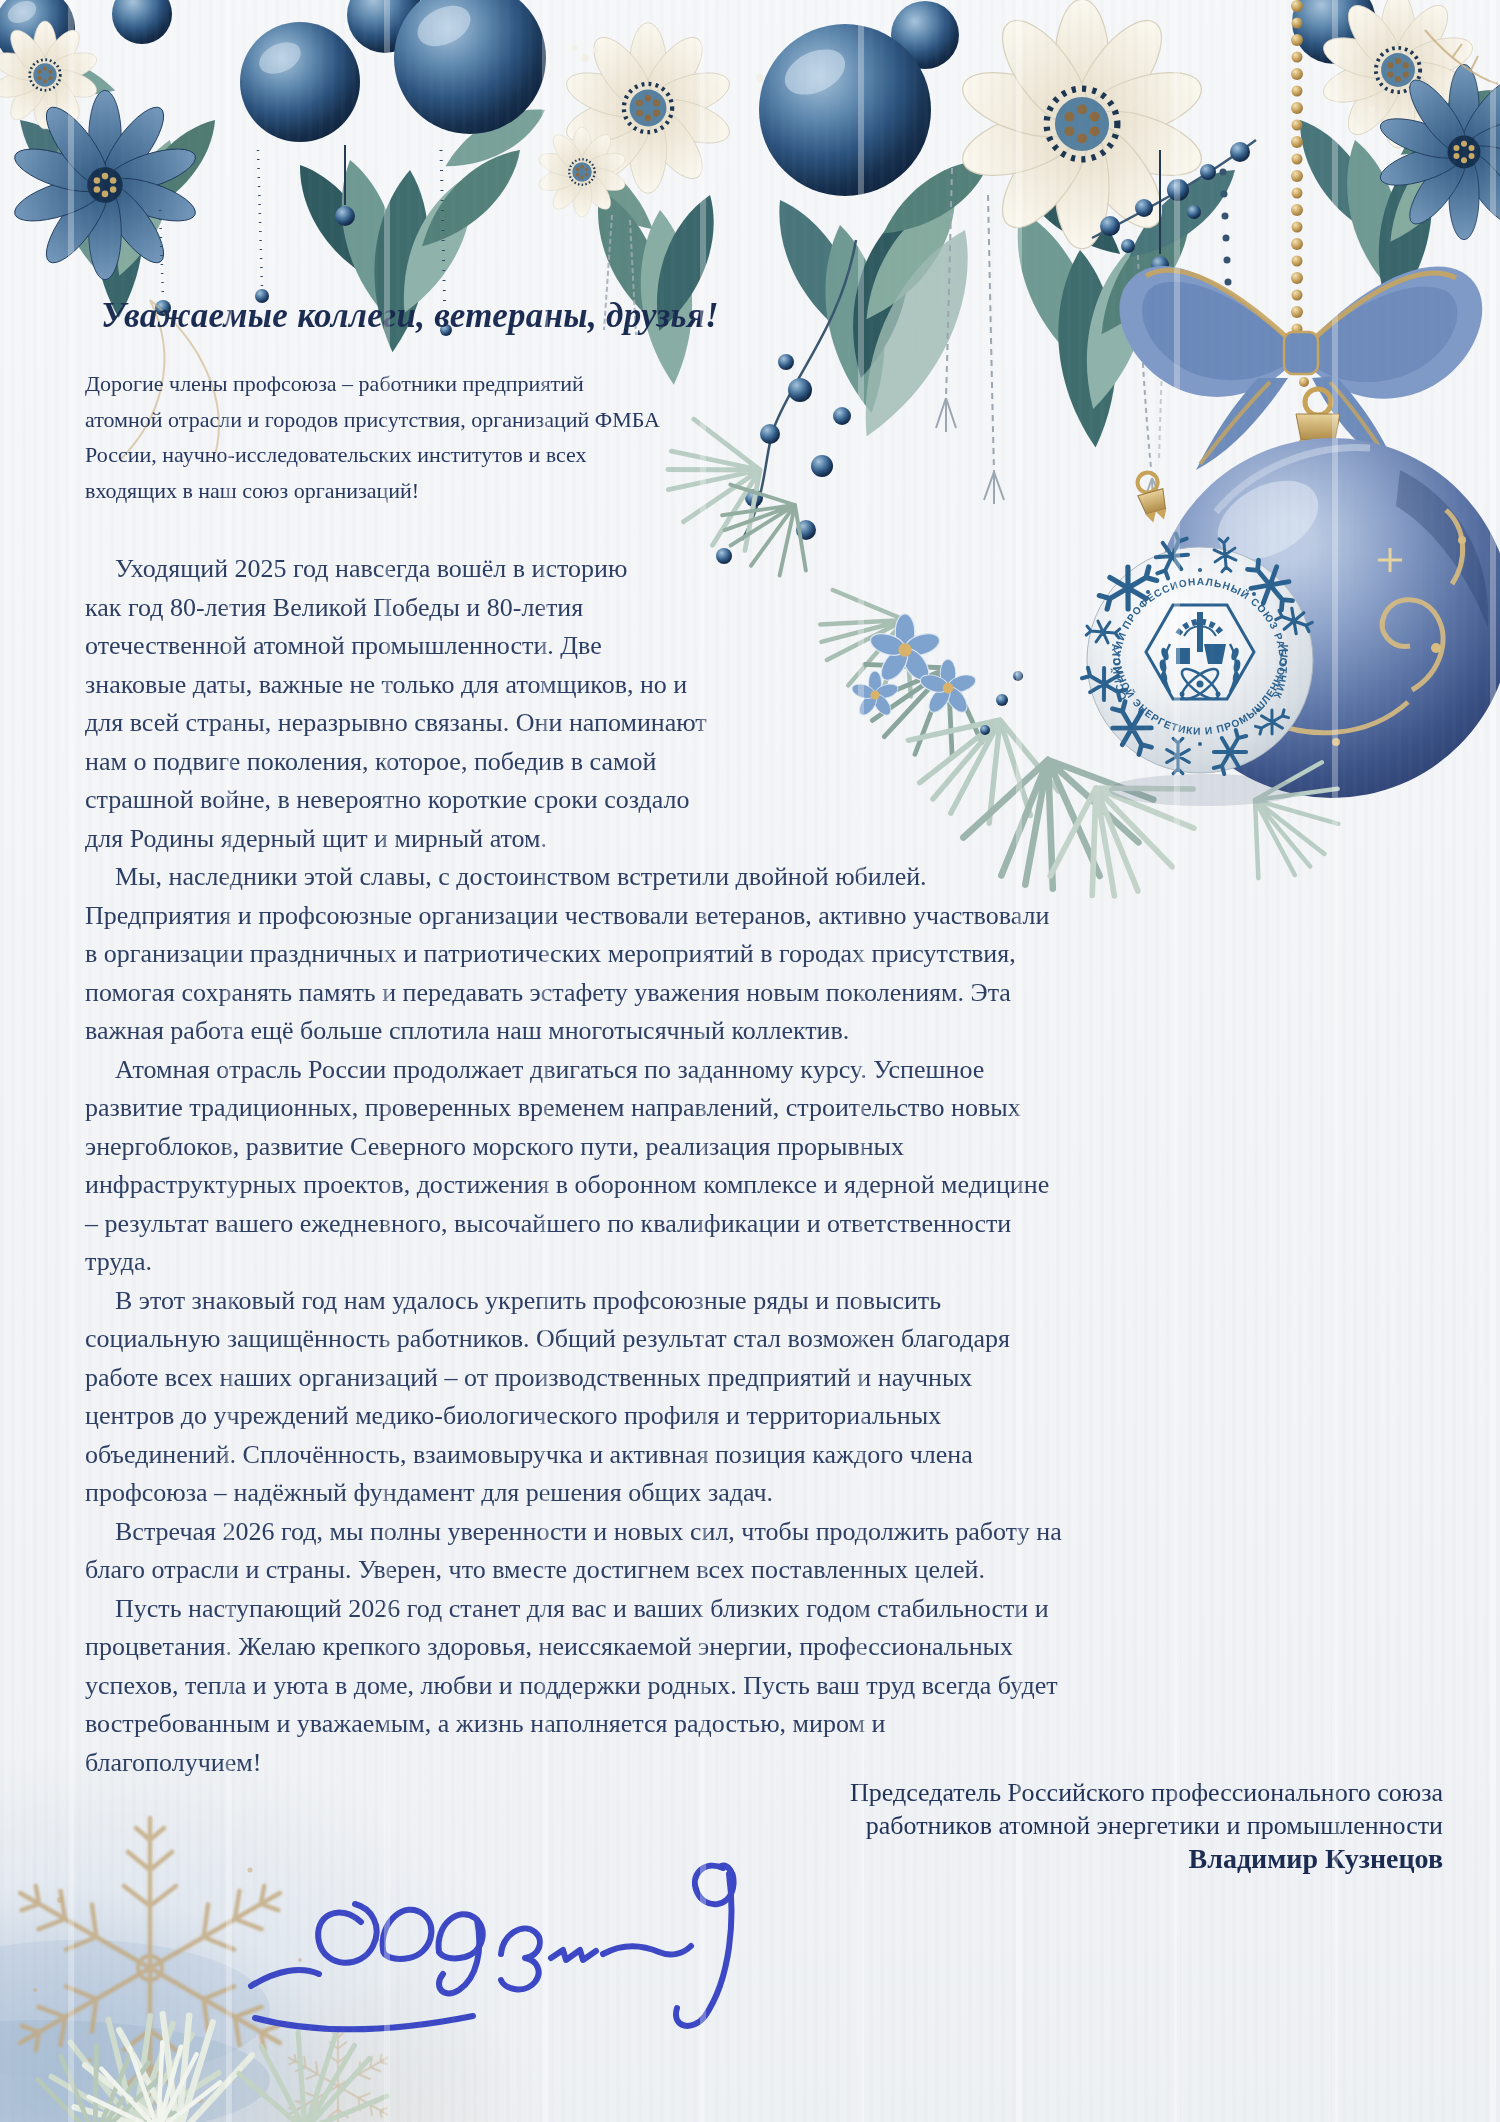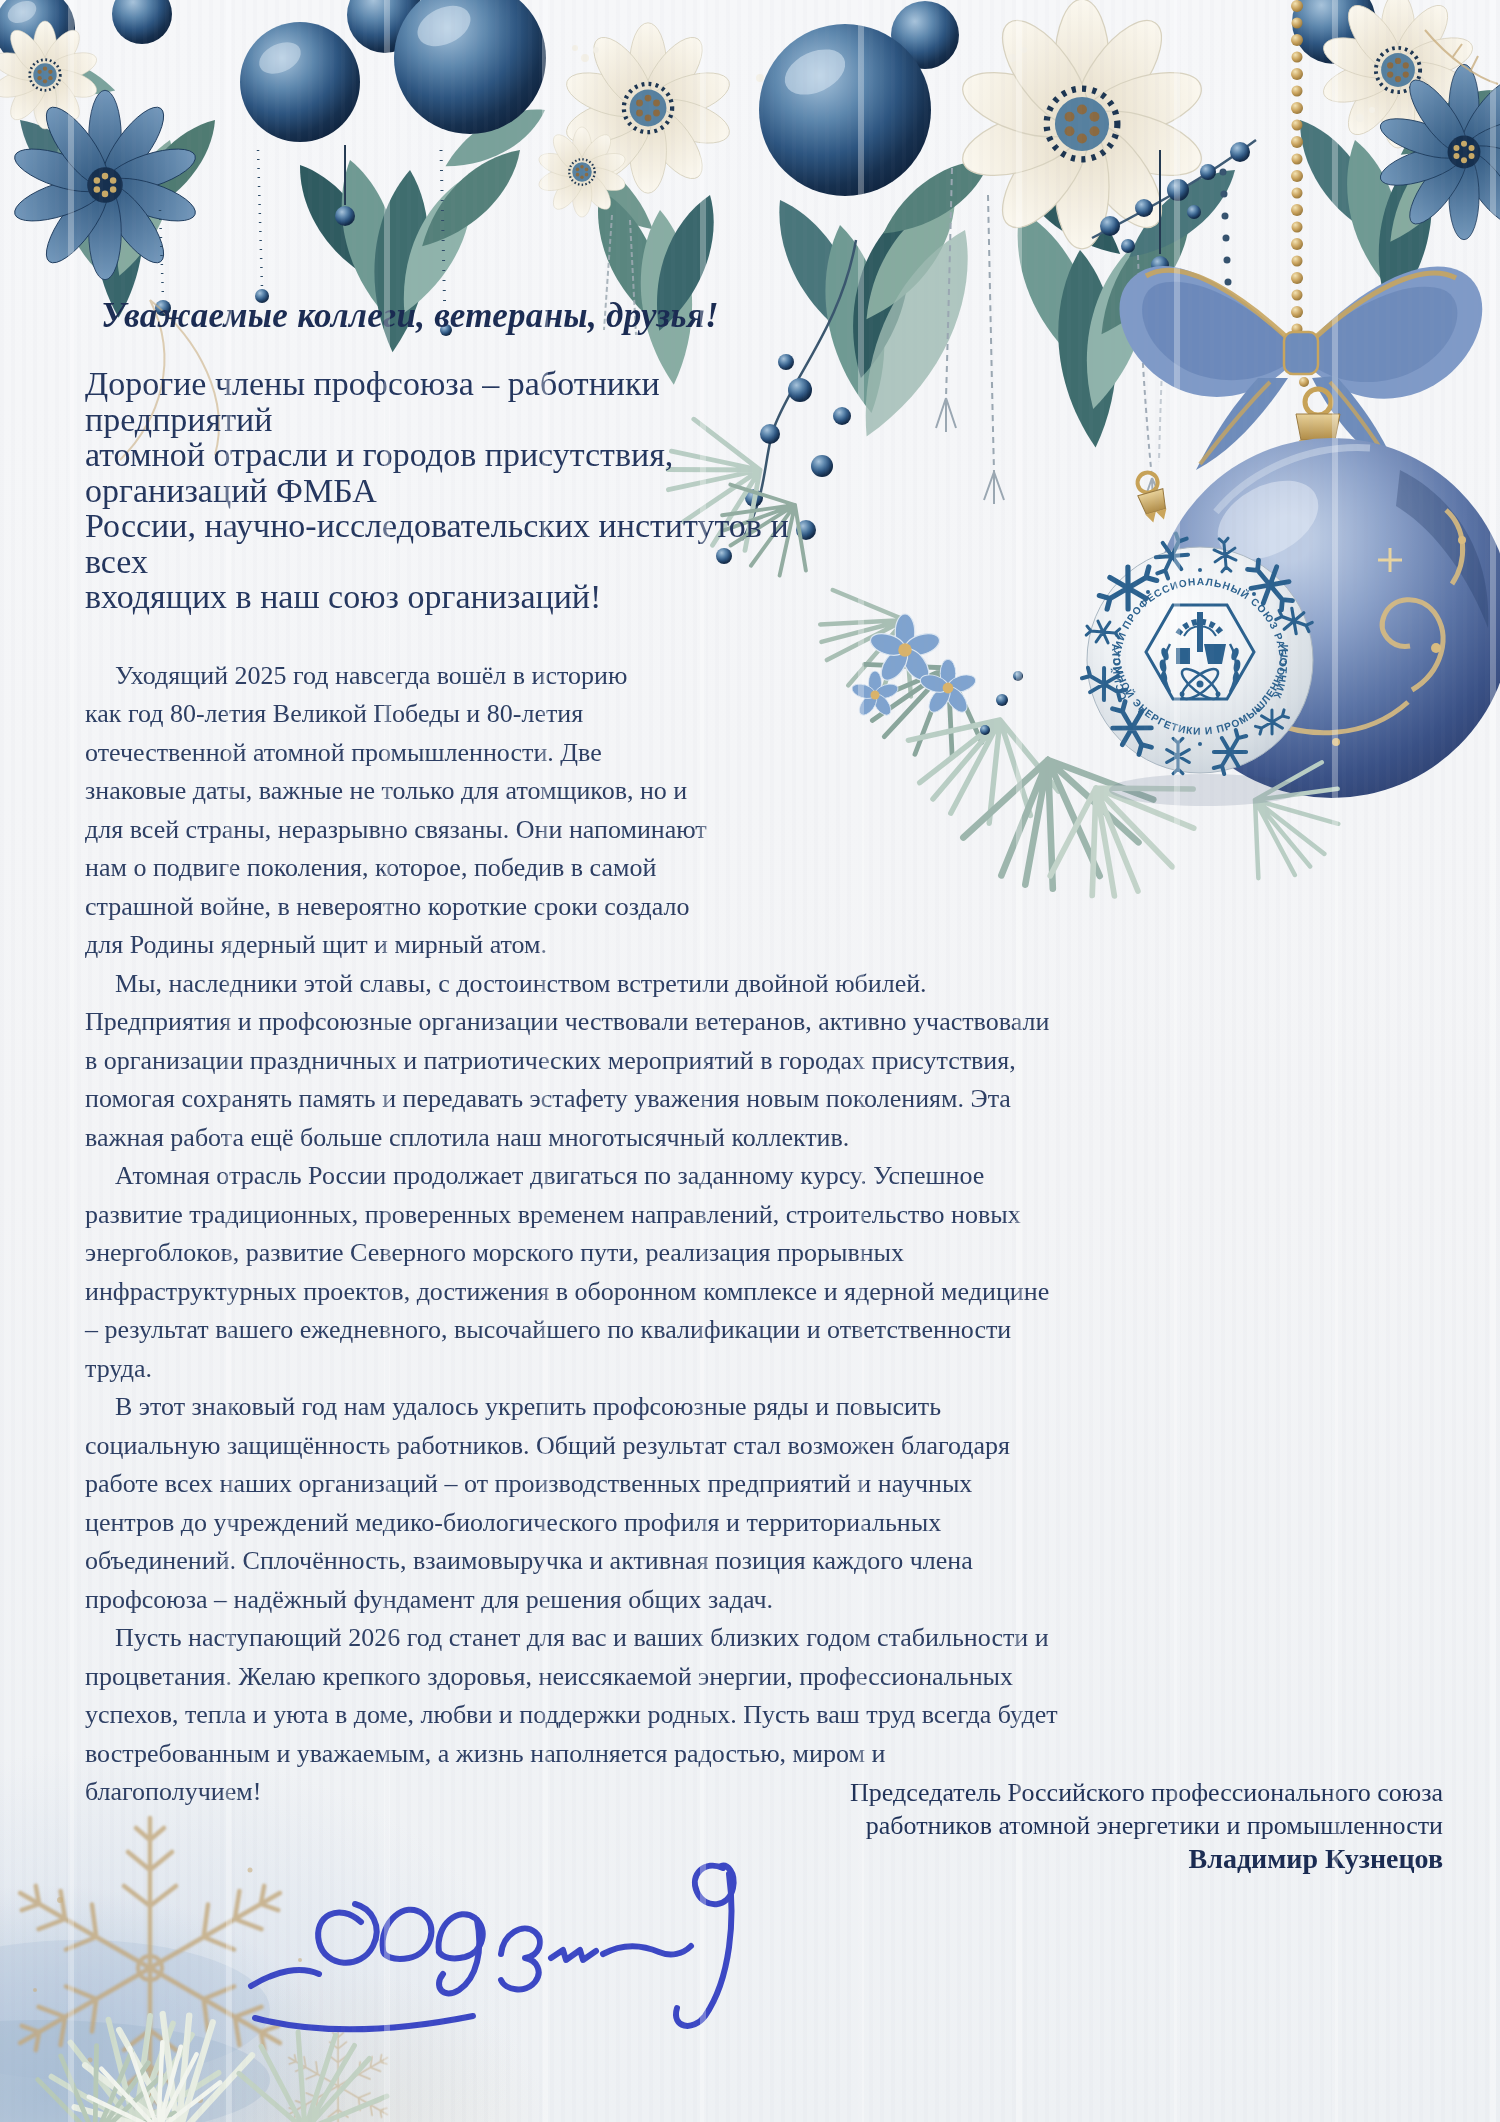--- a/index.html
+++ b/index.html
@@ -11,21 +11,21 @@
       radial-gradient(ellipse 430px 300px at 6% 94%, rgba(140,168,200,.55), rgba(140,168,200,0) 70%),
       radial-gradient(ellipse 560px 380px at 16% 78%, rgba(190,206,226,.48), rgba(190,206,226,0) 72%),
       radial-gradient(ellipse 330px 220px at 42% 100%, rgba(205,196,172,.28), rgba(205,196,172,0) 70%);}
   svg.deco{position:absolute;left:0;top:0;z-index:1;pointer-events:none;}
   .texture{position:absolute;inset:0;z-index:5;pointer-events:none;opacity:.75;
     background:
       repeating-linear-gradient(90deg, rgba(160,172,190,.05) 0 4px, rgba(160,172,190,0) 4px 11px),
       repeating-linear-gradient(90deg, rgba(255,255,255,0) 0 68px, rgba(255,255,255,.4) 68px 74px, rgba(255,255,255,0) 74px 158px);}
   .content{position:absolute;left:85px;top:296px;width:1382px;z-index:2;color:#2c3e63;}
   .title{font-size:35px;font-style:italic;font-weight:700;color:#1a2b52;margin:0 0 30px 16px;letter-spacing:.3px;}
-  .intro{font-size:34px;line-height:35.5px;margin:0 11px 42px 0;white-space:pre-line;color:#24365e;max-width:720px;}
+  .intro{font-size:22px;line-height:35.5px;margin:0 11px 42px 0;white-space:pre-line;color:#24365e;max-width:720px;}
   .greeting{font-size:40px;font-style:italic;font-weight:700;color:#1a2b52;margin:0 0 24px 0;}
   .para{font-size:26px;line-height:38.5px;white-space:pre-line;text-indent:30px;margin:0;color:#2c3e63;}
   .signoff{position:absolute;right:57px;top:1776px;z-index:2;text-align:right;font-size:26px;line-height:33px;color:#203258;}
   .signoff .name{font-weight:700;font-size:28px;margin-top:0;color:#1a2b52;}
   .signature{position:absolute;left:243px;top:1858px;z-index:3;pointer-events:none;}
 </style>
 </head>
 <body>
 
 <div class="page">
@@ -484,20 +484,22 @@
 энергоблоков, развитие Северного морского пути, реализация прорывных
 инфраструктурных проектов, достижения в оборонном комплексе и ядерной медицине
 – результат вашего ежедневного, высочайшего по квалификации и ответственности
 труда.</p>
     <p class="para">В этот знаковый год нам удалось укрепить профсоюзные ряды и повысить
 социальную защищённость работников. Общий результат стал возможен благодаря
 работе всех наших организаций – от производственных предприятий и научных
 центров до учреждений медико-биологического профиля и территориальных
 объединений. Сплочённость, взаимовыручка и активная позиция каждого члена
 профсоюза – надёжный фундамент для решения общих задач.</p>
+    <p class="para">Встречая 2026 год, мы полны уверенности и новых сил, чтобы продолжить работу на
+благо отрасли и страны. Уверен, что вместе достигнем всех поставленных целей.</p>
     <p class="para">Пусть наступающий 2026 год станет для вас и ваших близких годом стабильности и
 процветания. Желаю крепкого здоровья, неиссякаемой энергии, профессиональных
 успехов, тепла и уюта в доме, любви и поддержки родных. Пусть ваш труд всегда будет
 востребованным и уважаемым, а жизнь наполняется радостью, миром и
 благополучием!</p>
   </main>
 
   <svg class="signature" width="560" height="190" viewBox="0 0 560 190">
     <g fill="none" stroke="#3b47c4" stroke-width="6" stroke-linecap="round" stroke-linejoin="round">
       <path d="M8,128 C34,112 58,108 76,116"></path>

